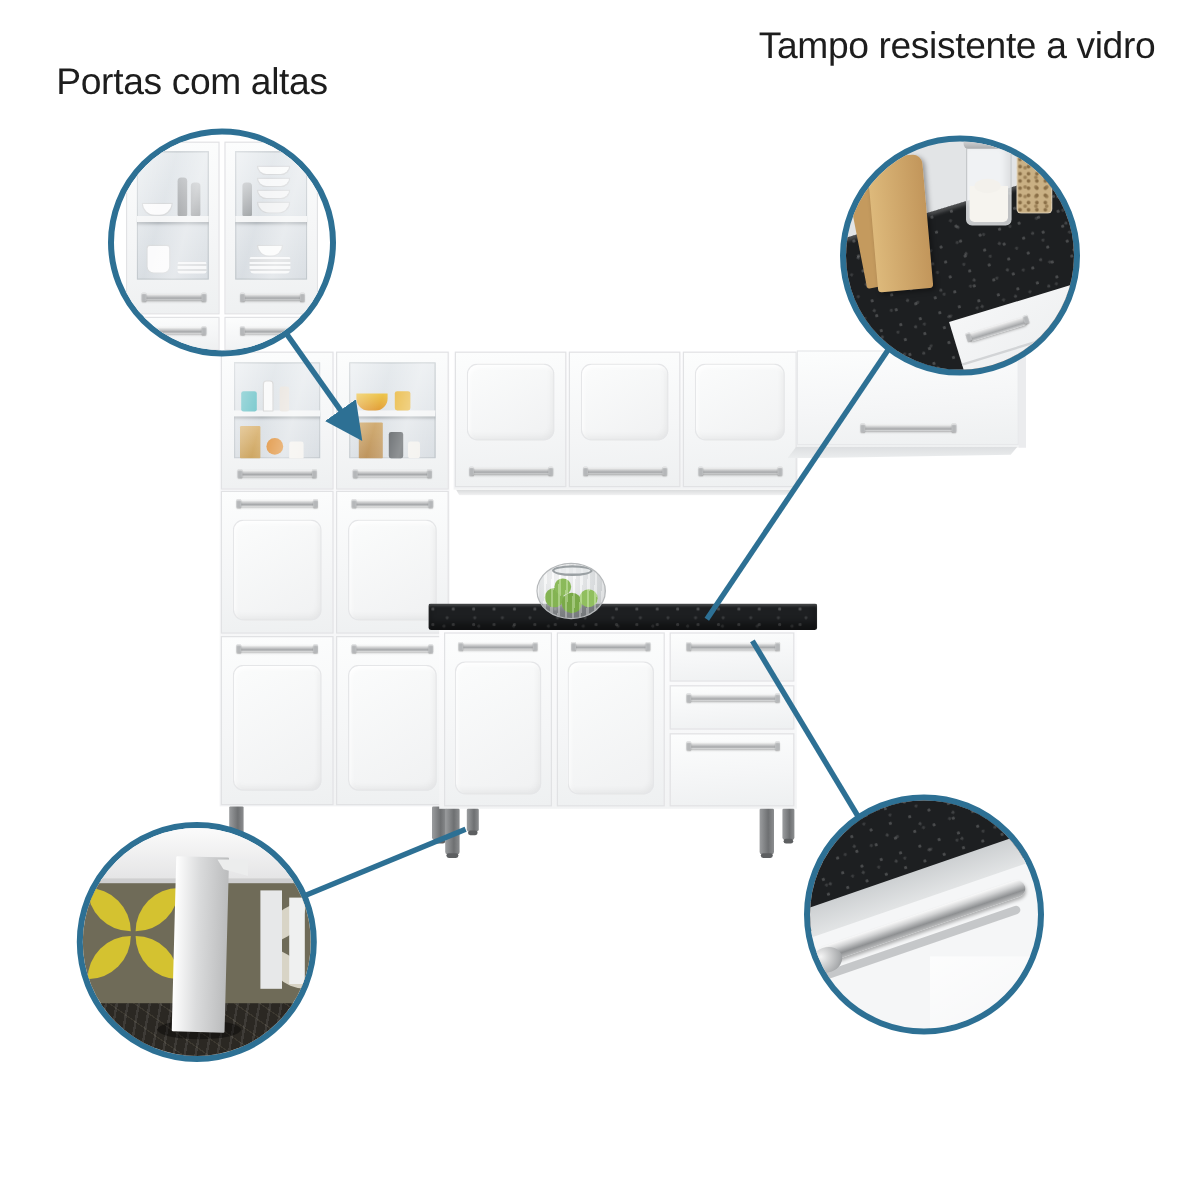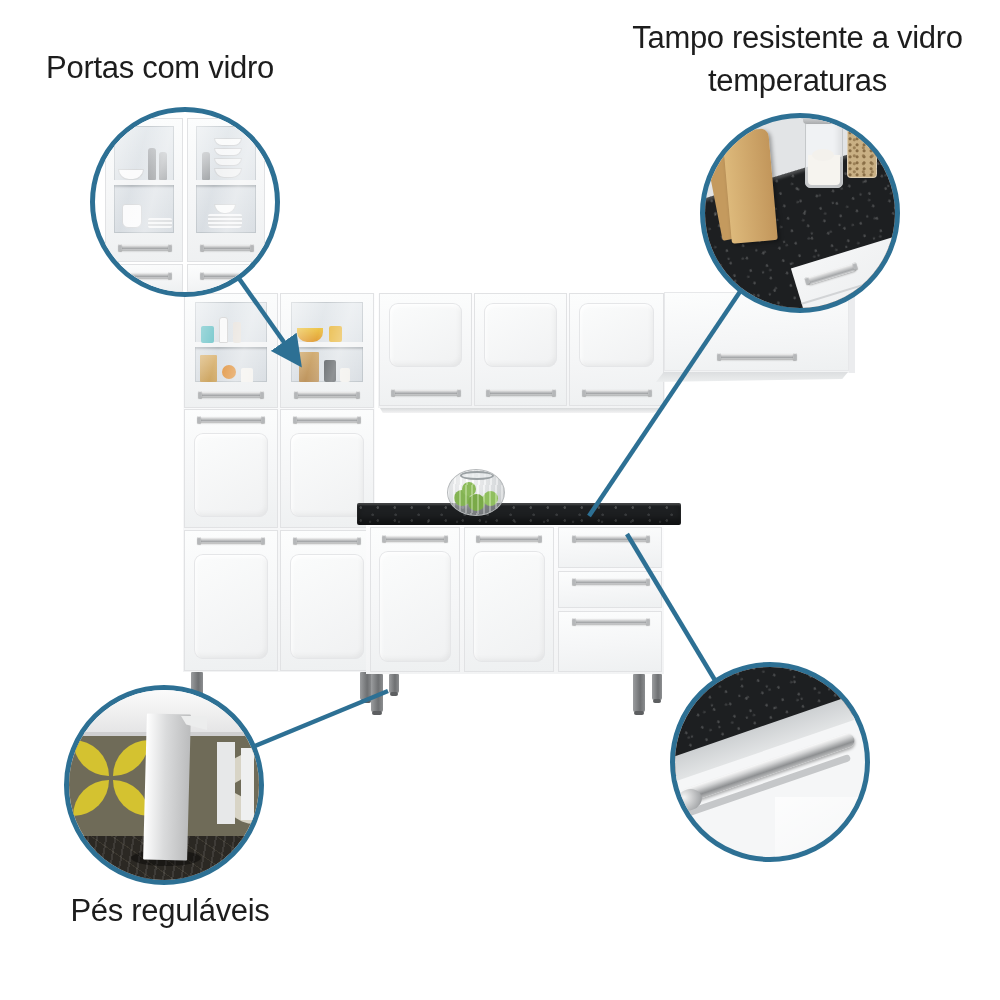--- a/index.html
+++ b/index.html
@@ -65,28 +65,24 @@
                rgba(255,255,255,.38) 66%,rgba(255,255,255,.08) 100%);}
   .shelf{position:absolute;height:5px;background:#f3f4f5;box-shadow:0 2px 2px rgba(90,95,100,.35);}
   .lines-svg{position:absolute;inset:0;z-index:5;pointer-events:none;}
 </style>
 </head>
 <body>
 
 <div id="canvas">
 
   <div class="feature-label" style="left:20px;top:46px;width:280px;">
-    <span>Portas com vidro</span>
+    <span>Portas com altas</span>
   </div>
   <div class="feature-label" style="left:595px;top:16px;width:405px;">
     <span style="display:block">Tampo resistente a vidro</span>
-    <span style="display:block">temperaturas</span>
-  </div>
-  <div class="feature-label" style="left:30px;top:889px;width:280px;">
-    <span>Pés reguláveis</span>
   </div>
   <div class="feature-label" style="left:570px;top:865px;width:400px;">
   </div>
 
   <div class="cab" style="left:183px;top:293px;width:192px;height:379px;">
 
     <div class="door" style="left:1px;top:0;width:94px;height:115px;">
       <div class="glass" style="left:10px;top:8px;right:10px;bottom:25px;">
         <div class="shelf" style="left:0;right:0;top:40px;"></div>
         <div class="abs" style="left:6px;top:24px;width:13px;height:17px;background:#6cc3c8;border-radius:2px;"></div>

